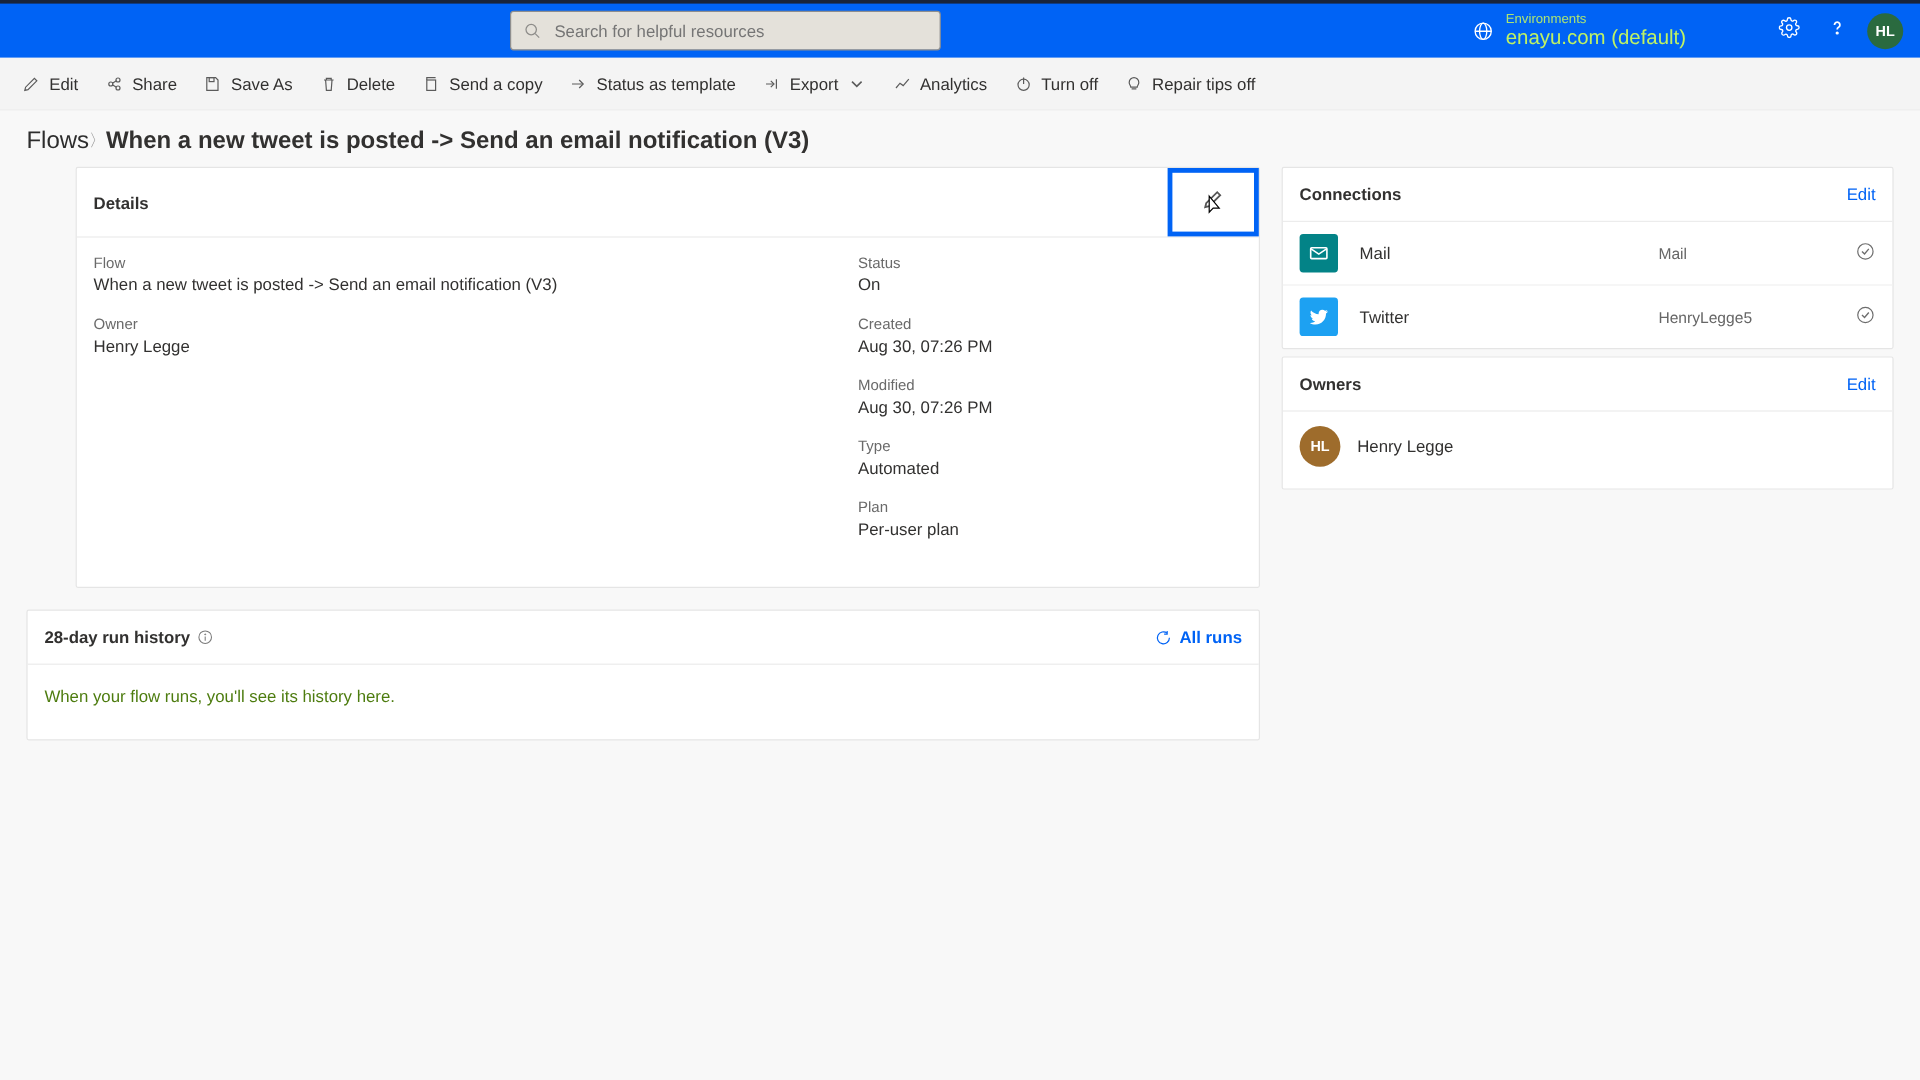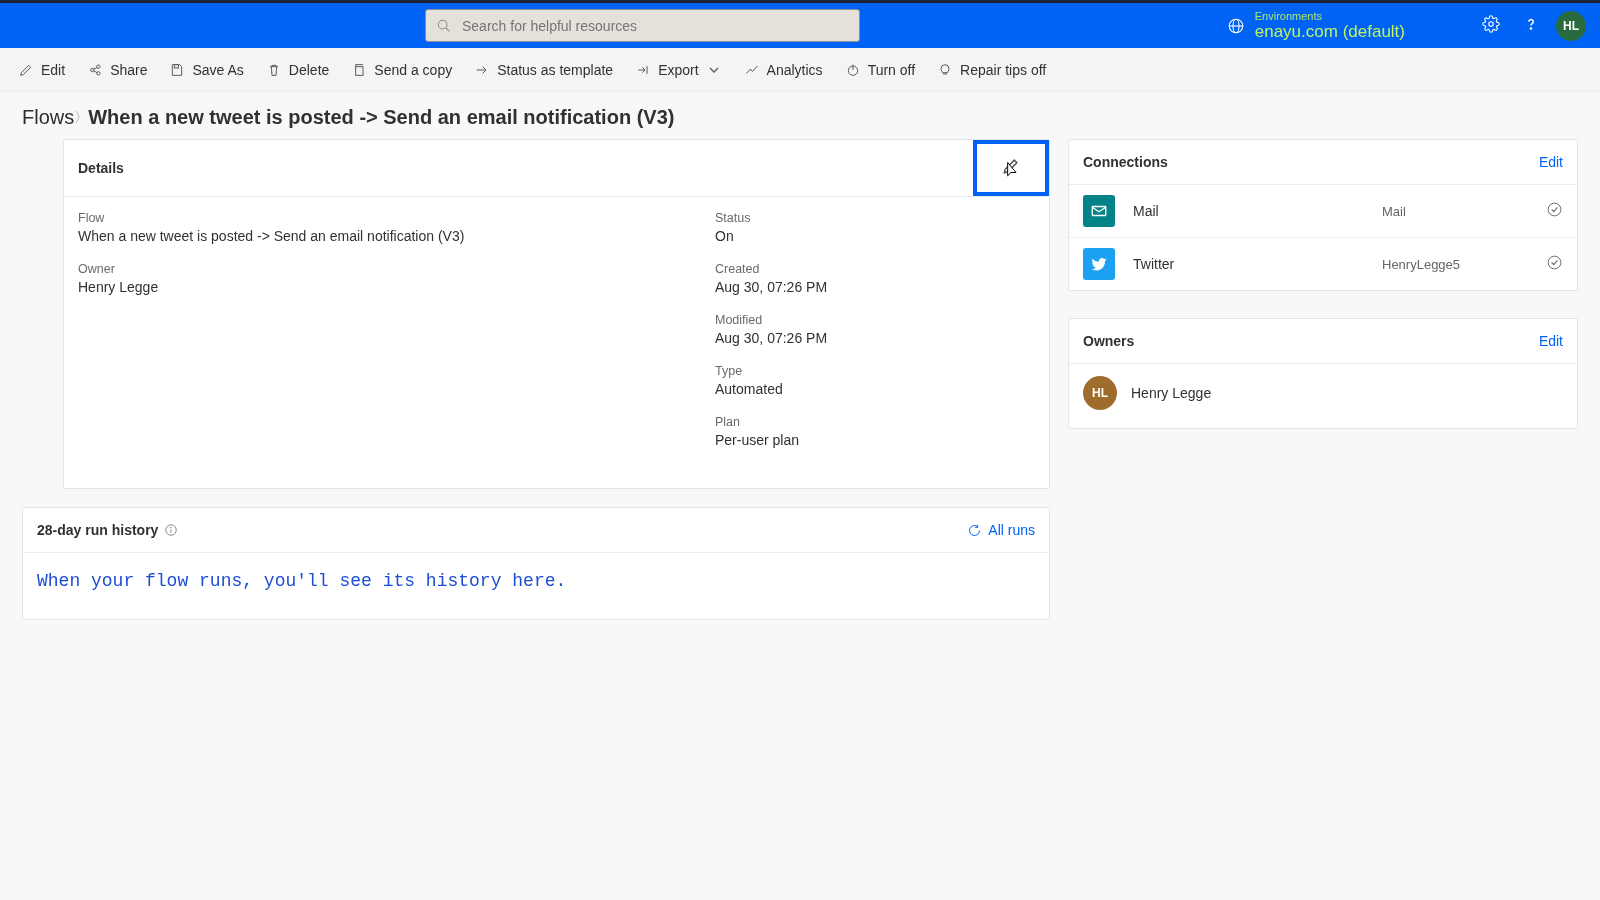--- a/index.html
+++ b/index.html
@@ -1,20 +1,20 @@
 <!DOCTYPE html>
 <html><head>
 <meta charset="utf-8">
 <style>
 * { margin:0; padding:0; box-sizing:border-box; font-family:"Segoe UI",Arial,sans-serif; }
 body { background:#f8f8f8; width:1600px; height:900px; overflow:hidden; position:relative; }
 
 
 .topbar { background:#0063f5; height:48px; display:flex; align-items:center; position:relative; border-top:3px solid #19243a; }
-.search-wrap { position:absolute; left:425px; top:6px; width:435px; height:33px; background:#e4e1da; border:1px solid #8e8e8e; border-radius:3px; display:flex; align-items:center; padding:0 10px; }
+.search-wrap { position:absolute; left:425px; top:6px; width:359px; height:33px; background:#e4e1da; border:1px solid #8e8e8e; border-radius:3px; display:flex; align-items:center; padding:0 10px; }
 .search-wrap svg { width:16px; height:16px; opacity:.6; }
 .search-wrap input { border:none; background:transparent; flex:1; margin-left:10px; font-size:14px; color:#555; outline:none; }
 .env-area { position:absolute; right:195px; top:6px; color:#bef264; font-size:12px; line-height:15px; }
 .env-area .env-label { font-size:11px; opacity:.9; }
 .env-area .env-val { font-size:17px; }
 .top-icons { position:absolute; right:60px; display:flex; gap:22px; align-items:center; color:#fff; }
 .env-icon { position:absolute; right:355px; color:#fff; display:flex; align-items:center; }
 .avatar { position:absolute; right:14px; width:30px; height:30px; border-radius:50%; background:#2a6a3f; color:#fff; display:flex; align-items:center; justify-content:center; font-size:12px; font-weight:600; }
 
 
@@ -23,21 +23,21 @@
 .cmd svg { width:16px; height:16px; stroke:#5b5b5b; fill:none; }
 
 
 .crumb { padding:14px 22px 10px; display:flex; align-items:center; gap:0; font-size:20px; color:#323130; }
 .crumb .root { font-weight:400; color:#2d2d2d; }
 .crumb .sep { color:#9a9a9a; font-size:14px; }
 .crumb .leaf { font-weight:600; }
 
 .content { display:flex; gap:18px; padding:0 22px; }
 .left-col { flex:1; display:flex; flex-direction:column; gap:18px; }
-.right-col { width:510px; display:flex; flex-direction:column; gap:27px; }
+.right-col { width:510px; display:flex; flex-direction:column; gap:6px; }
 
 .card { background:#fff; border:1px solid #e5e5e5; border-radius:2px; }
 .card-header { padding:14px 14px; border-bottom:1px solid #ececec; display:flex; align-items:center; justify-content:space-between; }
 .card-header .title { font-weight:600; font-size:14px; color:#323130; }
 .card-header .edit { color:#0063f5; font-size:14px; cursor:pointer; }
 .card-body { padding:14px 14px 22px; }
 
 
 .details-body { display:flex; }
 .details-col1 { flex:1; }
@@ -47,23 +47,23 @@
 .field .value { font-size:14px; color:#323130; }
 
 
 .details-highlight { border:4px solid #0063f5; padding:12px 24px; position:relative; }
 .details-highlight svg { width:20px; height:20px; }
 .cursor-ov { position:absolute; left:50%; top:50%; transform:translate(-50%,-40%); }
 
 
 .rh-header { display:flex; align-items:center; gap:6px; }
 .rh-header svg.info { width:14px; height:14px; stroke:#7a7a7a; fill:none; }
-.all-runs { display:flex; align-items:flex-end; gap:6px; color:#0063f5; font-size:14px; cursor:pointer; }
+.all-runs { display:flex; align-items:flex-end; gap:6px; color:#0063f5; font-size:14px; cursor:pointer;font-weight:bold; }
 .all-runs svg { width:15px; height:15px; stroke:#0063f5; fill:none; }
-.rh-body { font-size:18px; color:#1d4ed8; padding:18px 14px 28px;font-family:Liberation Mono, monospace; }
+.rh-body { font-size:14px; color:#4d7c0f; padding:18px 14px 28px; }
 
 
 .conn-row { display:flex; align-items:center; padding:10px 14px; border-top:1px solid #f0f0f0; gap:14px; font-size:14px; }
 .conn-row:first-of-type { border-top:none;justify-content:space-between; }
 .conn-icon { width:32px; height:32px; border-radius:3px; display:flex; align-items:center; justify-content:center; }
 .conn-icon.mail { background:#038387; }
 .conn-icon.twitter { background:#1da1f2; }
 .conn-icon svg { width:18px; height:18px; }
 .conn-name { flex:1; color:#323130; padding-left:4px; }
 .conn-acct { color:#666; font-size:13px; width:150px; }

